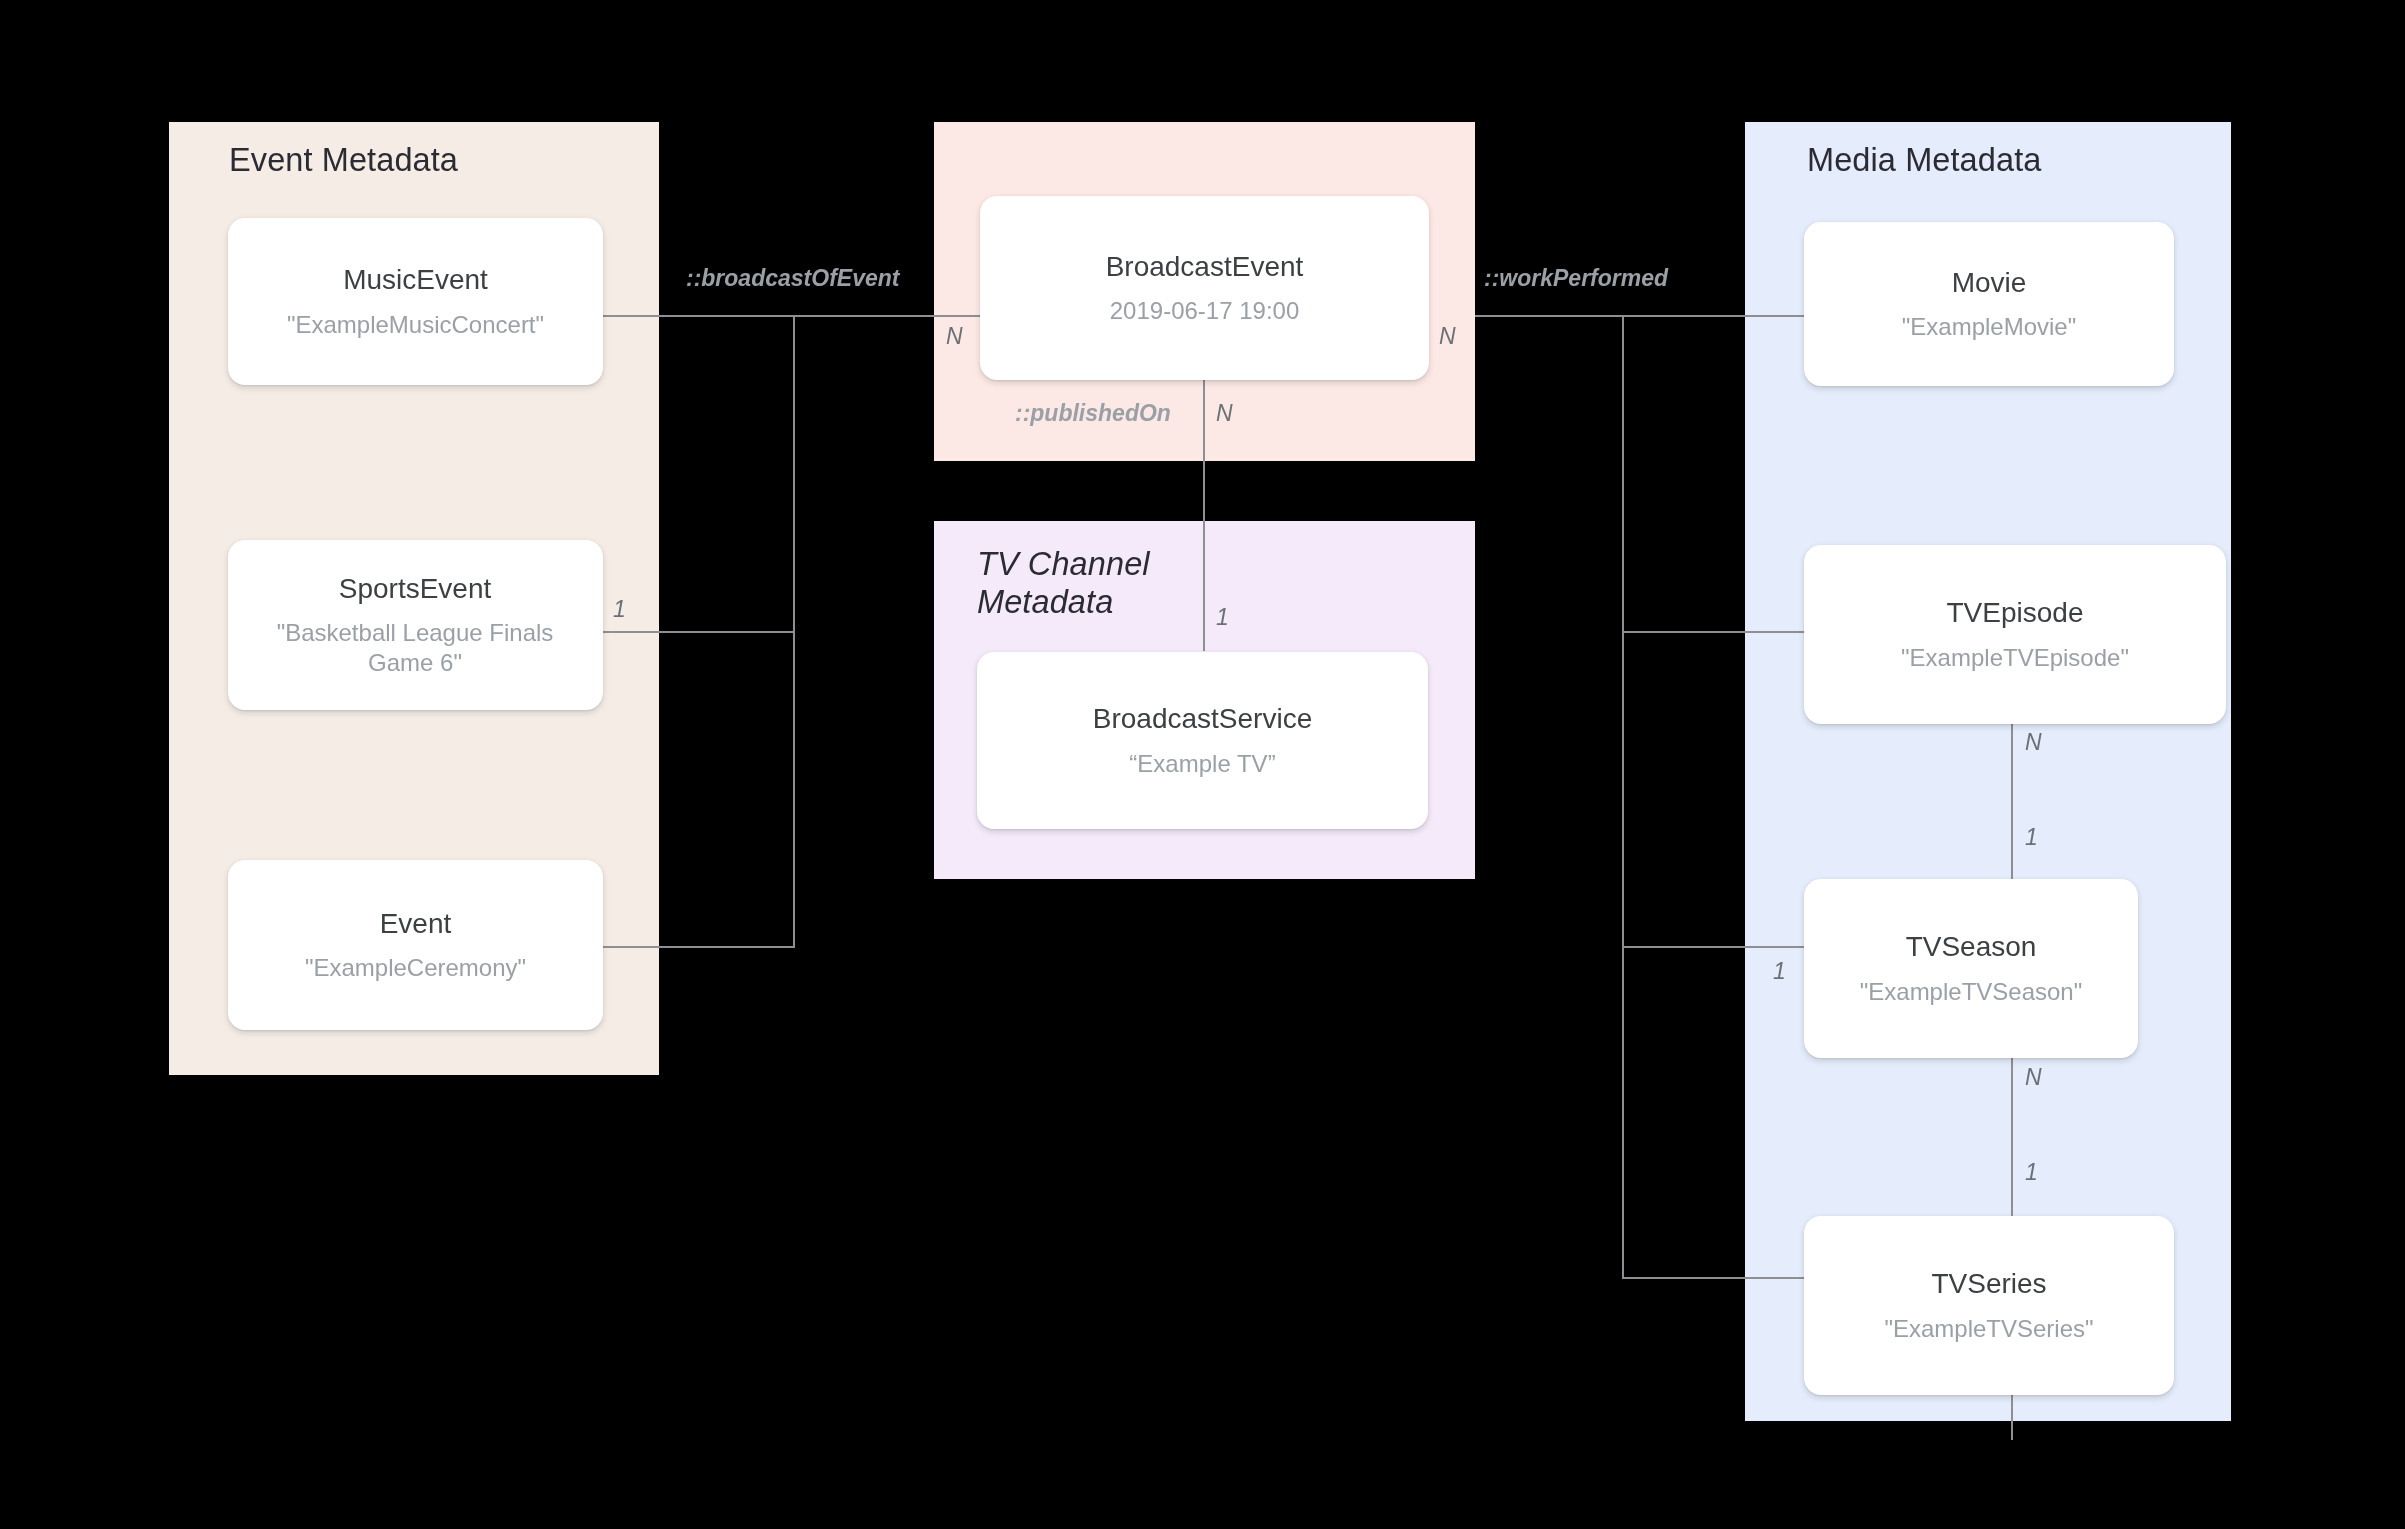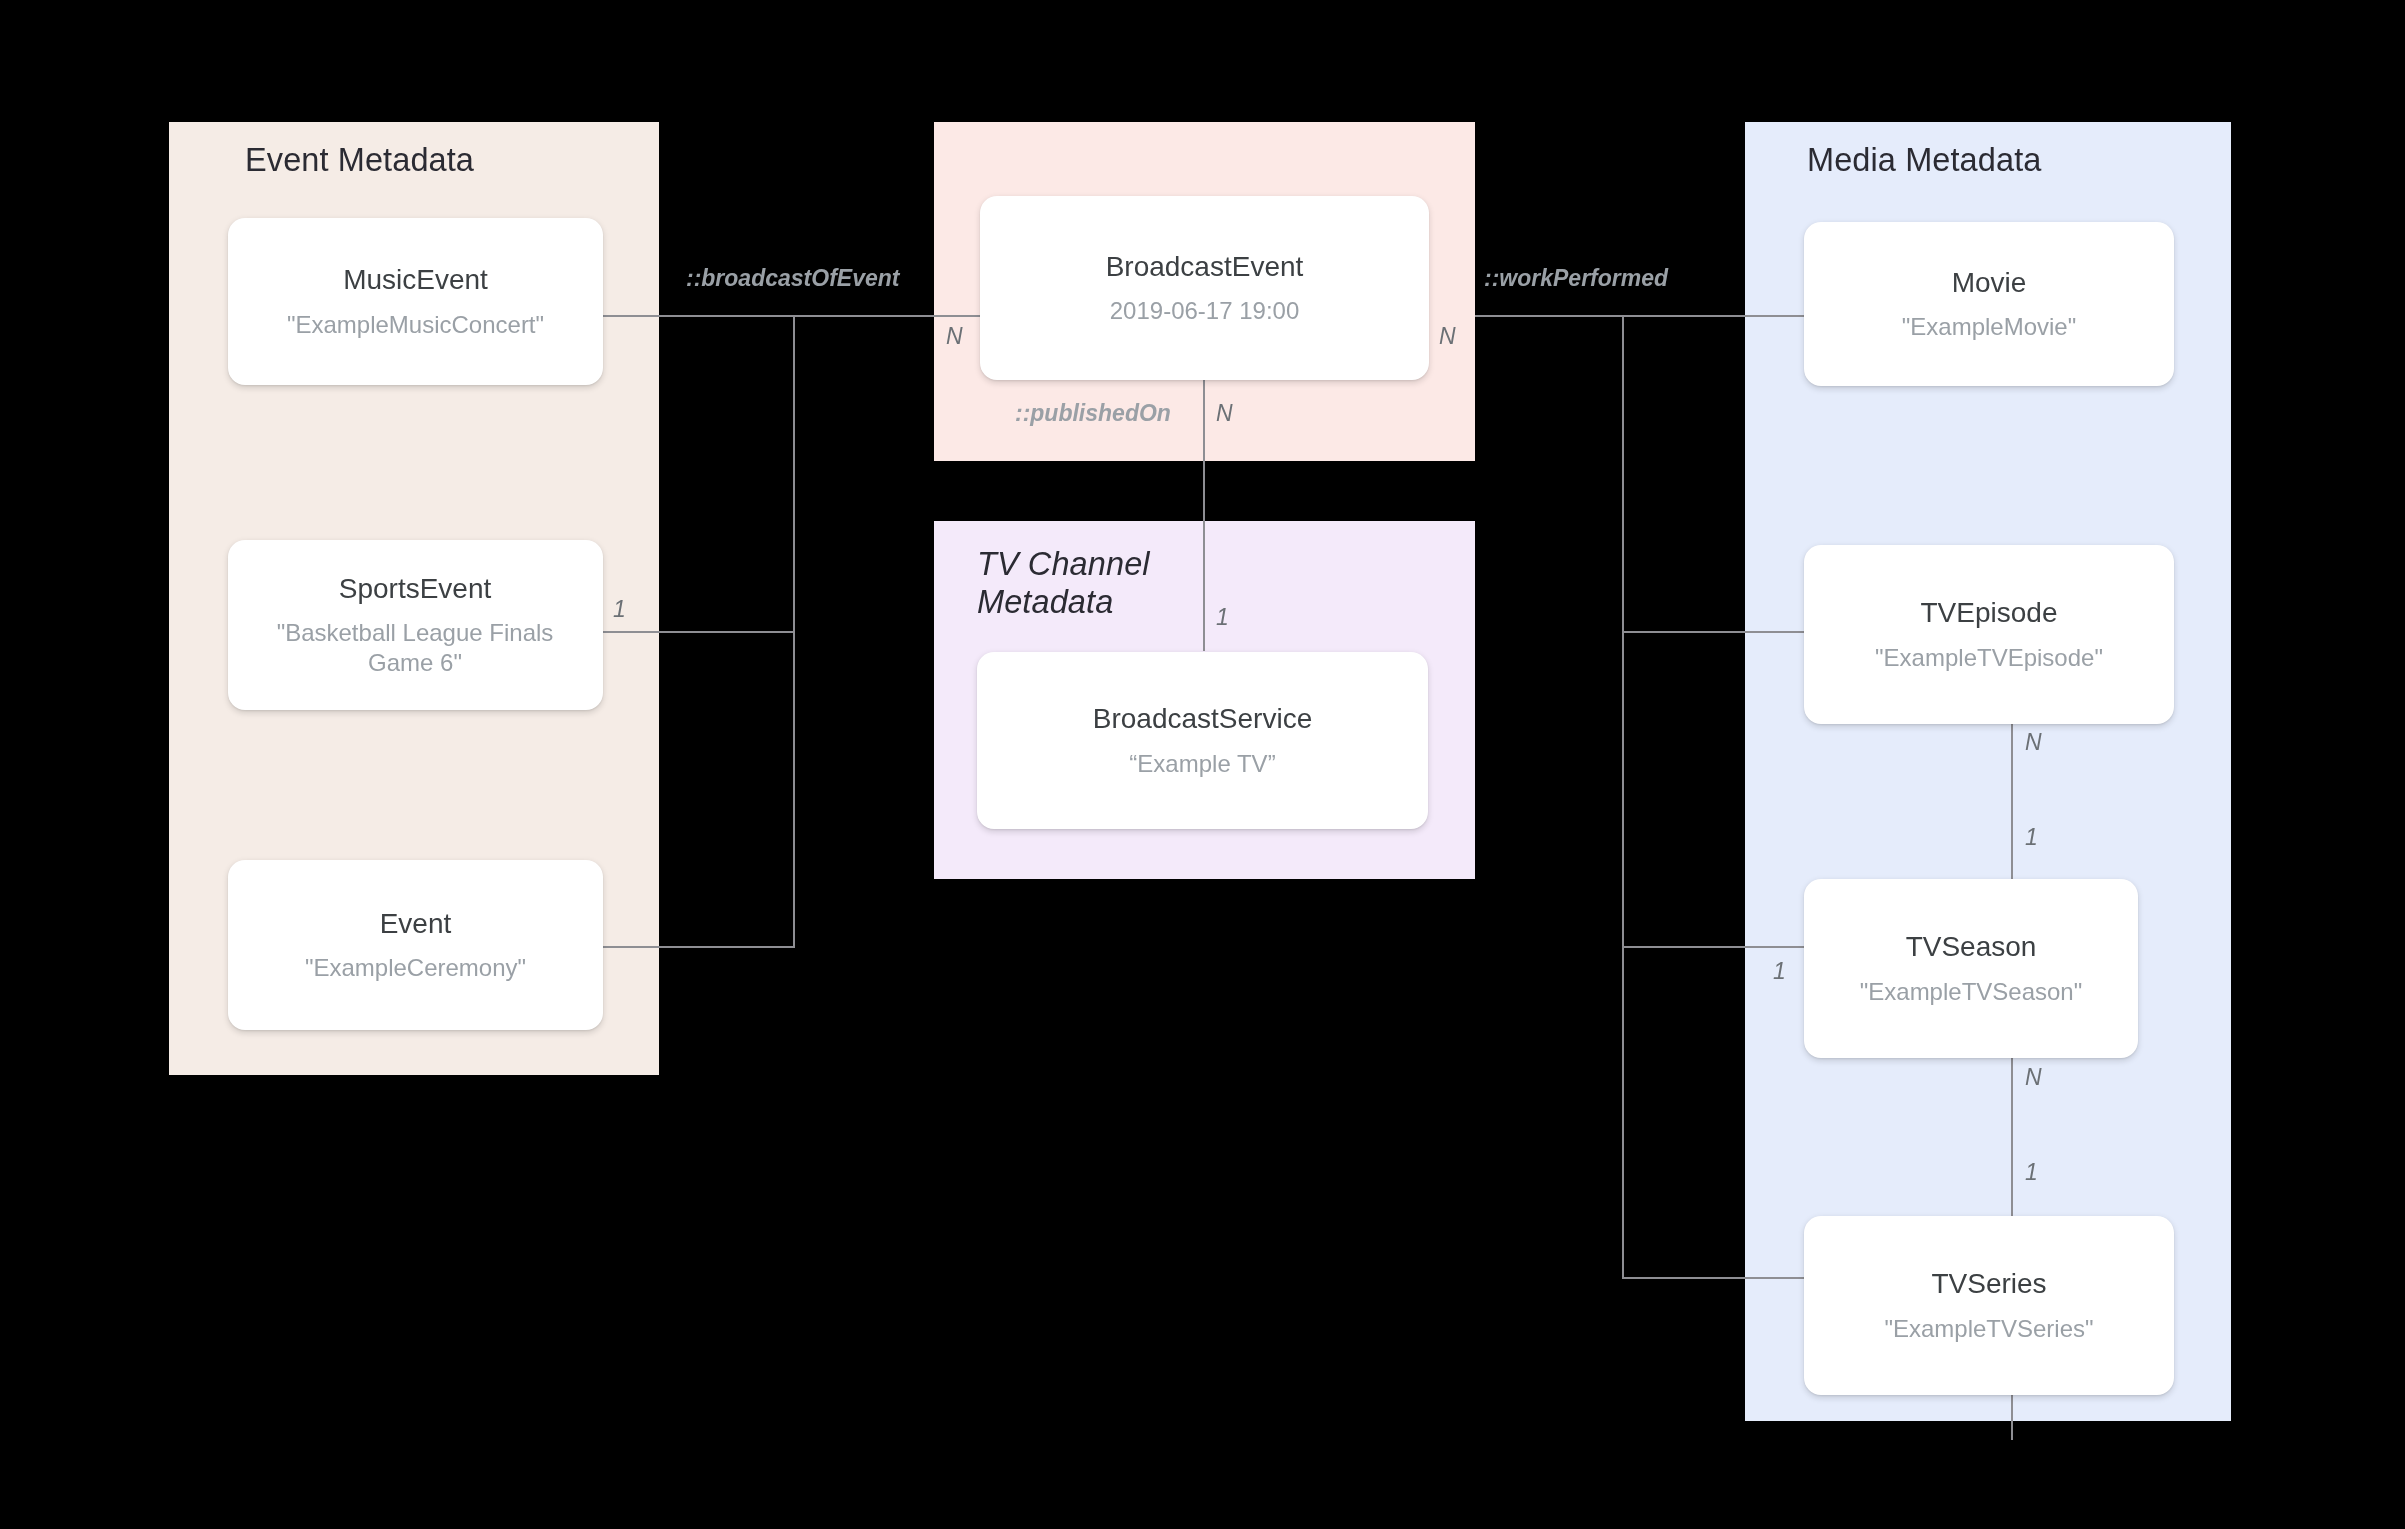--- a/index.html
+++ b/index.html
@@ -145,36 +145,36 @@
   <div class="card" style="left:1804px; top:222px; width:370px; height:164px;">
     <div class="card-title">Movie</div>
     <div class="card-value">"ExampleMovie"</div>
   </div>
 
   <div class="card" style="left:977px; top:652px; width:451px; height:177px;">
     <div class="card-title">BroadcastService</div>
     <div class="card-value">“Example TV”</div>
   </div>
 
-  <div class="card" style="left:1804px; top:545px; width:370px; height:179px;">
+  <div class="card" style="left:1804px; top:545px; width:422px; height:179px;">
     <div class="card-title">TVEpisode</div>
     <div class="card-value">"ExampleTVEpisode"</div>
   </div>
 
   <div class="card" style="left:1804px; top:879px; width:334px; height:179px;">
     <div class="card-title">TVSeason</div>
     <div class="card-value">"ExampleTVSeason"</div>
   </div>
 
   <div class="card" style="left:1804px; top:1216px; width:370px; height:179px;">
     <div class="card-title">TVSeries</div>
     <div class="card-value">"ExampleTVSeries"</div>
   </div>
 
-  <div class="group-title" style="left:229px; top:141px;margin-left:16px;">Event Metadata</div>
+  <div class="group-title" style="left:229px; top:141px;">Event Metadata</div>
 
   <div class="group-title" style="left:977px; top:545px; width:229px;font-style:italic;">TV Channel
 Metadata</div>
 
   <div class="group-title" style="left:1807px; top:141px;">Media Metadata</div>
 
   <div class="edge-label" style="left:686px; top:265px;">::broadcastOfEvent</div>
 
   <div class="edge-label" style="left:1484px; top:265px;">::workPerformed</div>
 

